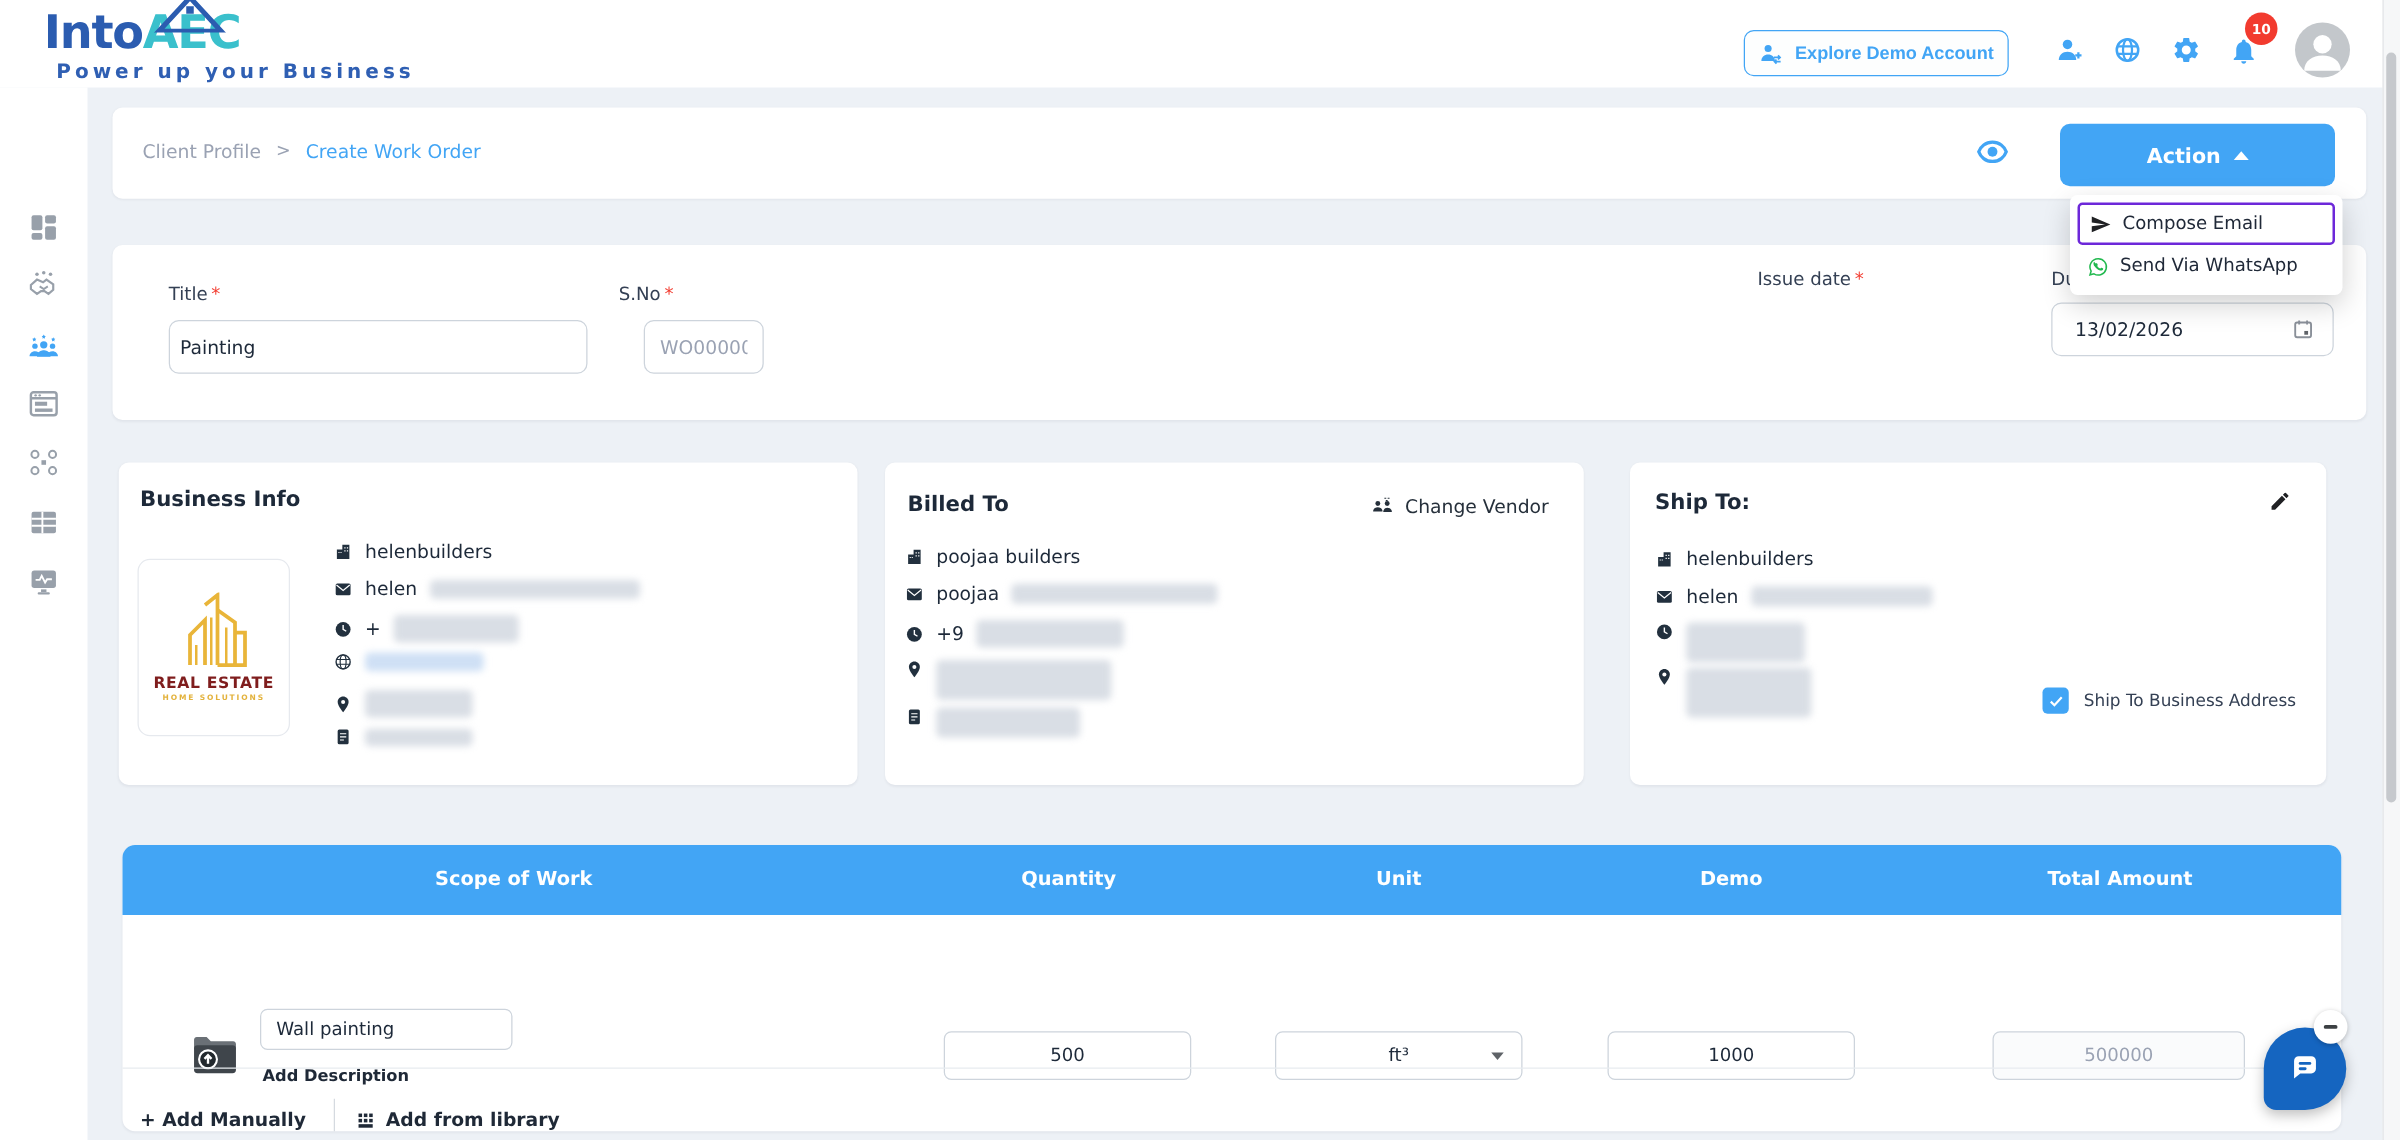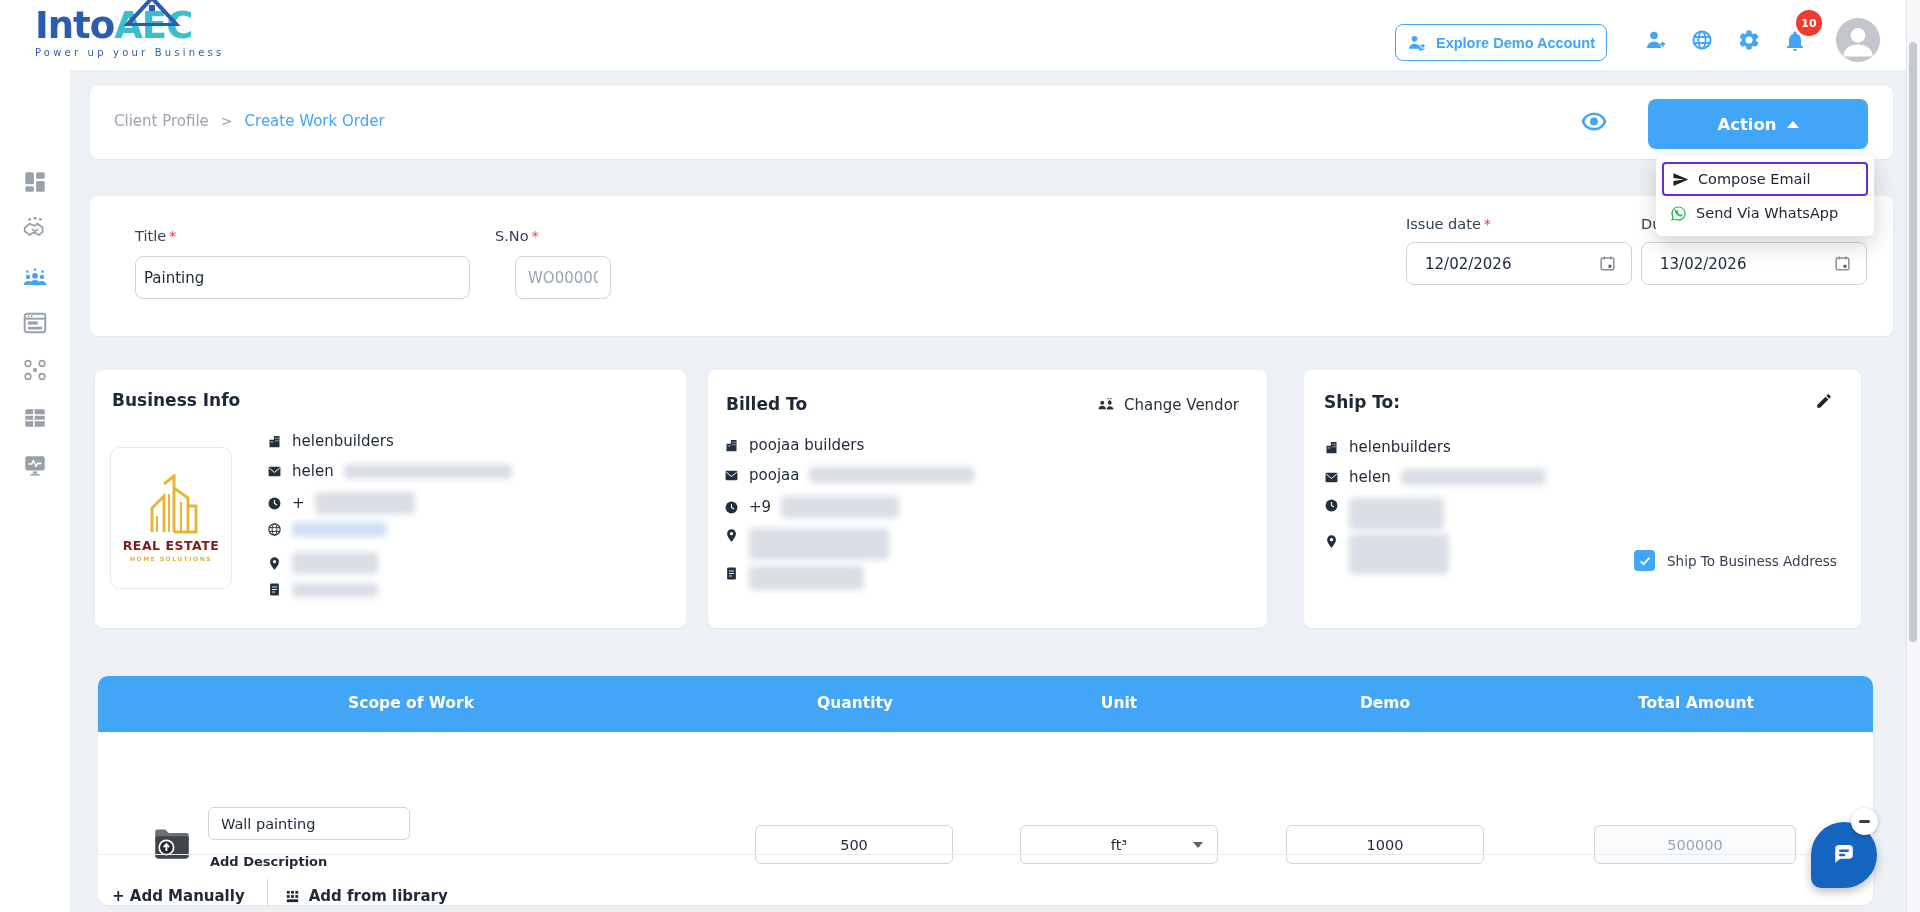--- a/index.html
+++ b/index.html
@@ -7,21 +7,21 @@
   body { font-family:"DejaVu Sans","Liberation Sans",sans-serif; background:#edf1f6; }
   .stage { position:relative; width:1920px; height:912px; background:#edf1f6; }
 
   
   .topbar { position:absolute; left:0; top:0; width:1920px; height:70px; background:#fff; z-index:20; }
   .logo { position:absolute; left:35px; top:6px; }
   .logo-word { font-size:37px; font-weight:800; letter-spacing:-1px; line-height:40px; position:relative; }
   .logo-into { color:#2b5cb0; }
   .logo-aec  { color:#3ac0cc; }
   .logo-roof { position:absolute; left:88px; top:-10px; }
-  .logo-tag { font-size:10px; font-weight:400; color:#2f5fb3; letter-spacing:3.2px; margin-top:1px; }
+  .logo-tag { font-size:16px; font-weight:700; color:#2f5fb3; letter-spacing:3.2px; margin-top:1px;margin-left:10px; }
   .explore-btn { position:absolute; left:1395px; top:24px; width:212px; height:37px; border:1.5px solid #42a5f5;
     border-radius:8px; background:#fdfefe; display:flex; align-items:center; justify-content:center; gap:9px;
     color:#42a5f5; font-weight:700; font-size:14.5px; cursor:pointer; }
   .tb-ic { position:absolute; top:28px; width:24px; height:24px; cursor:pointer; }
   .badge { position:absolute; left:1796px; top:10px; width:26px; height:26px; border-radius:50%;
     background:#f23b2f; color:#fff; font-size:11px; font-weight:700; display:flex; align-items:center; justify-content:center; z-index:2;}
   .avatar { position:absolute; left:1836px; top:18px; width:44px; height:44px; border-radius:50%;
     background:#c3c7cb; overflow:hidden; cursor:pointer; }
 
   
@@ -252,28 +252,20 @@
     <input class="f-input" style="left: 45px; top: 60px; width: 335px;" readonly="" value="Painting">
 
     <div class="f-label" style="left:405px;top:32px">
       <span>S.No</span><span class="req">*</span>
     </div>
     <input class="f-input muted" style="left: 425px; top: 60px; width: 96px;" readonly="" value="WO0000021">
 
     <div class="f-label" style="left:1316px;top:20px">
       <span>Issue date</span><span class="req">*</span>
     </div>
-    <div class="date-box" style="left:1316px;top:46px">
-      <span>12/02/2026</span>
-      <svg width="19" height="19" viewBox="0 0 24 24">
-        <rect x="4" y="5" width="16" height="15" rx="2" fill="none" stroke="#8a9099" stroke-width="1.9"></rect>
-        <path d="M8 3v4M16 3v4" stroke="#8a9099" stroke-width="1.9"></path>
-        <rect x="13.2" y="13.6" width="3.8" height="3.8" fill="#5f6368"></rect>
-      </svg>
-    </div>
 
     <div class="f-label" style="left:1551px;top:20px">
       <span>Due date</span><span class="req">*</span>
     </div>
     <div class="date-box" style="left:1551px;top:46px">
       <span>13/02/2026</span>
       <svg width="19" height="19" viewBox="0 0 24 24">
         <rect x="4" y="5" width="16" height="15" rx="2" fill="none" stroke="#8a9099" stroke-width="1.9"></rect>
         <path d="M8 3v4M16 3v4" stroke="#8a9099" stroke-width="1.9"></path>
         <rect x="13.2" y="13.6" width="3.8" height="3.8" fill="#5f6368"></rect>

